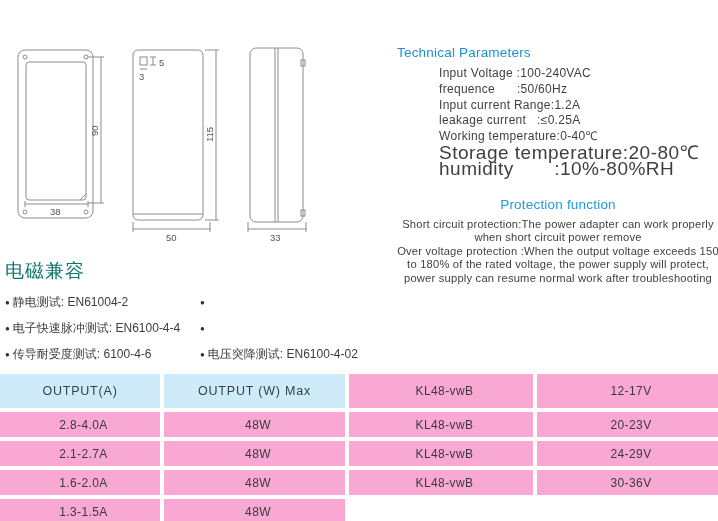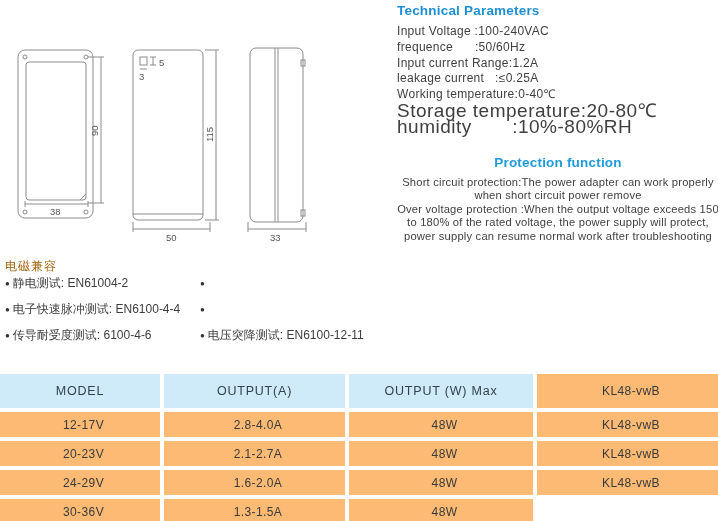--- a/index.html
+++ b/index.html
@@ -9,49 +9,49 @@
     font-family:"Liberation Sans", sans-serif; color:#3f3f3f; overflow:hidden;
   }
 
   
   .drawings { position:absolute; left:0; top:30px; }
   .drawings text { font-family:"Liberation Sans", sans-serif; font-size:9.5px; fill:#555; }
 
   
   .tech { position:absolute; left:397px; top:3px; width:322px; }
   .section-title {
-    font-size:13.5px; font-weight:bold; letter-spacing:0.2px; margin-bottom:6px;
+    font-size:13.5px; font-weight:normal; letter-spacing:0.2px; margin-bottom:6px;margin-top:42px;
   }
   .tech-line {
-    font-size:12px; line-height:15.8px; white-space:pre; letter-spacing:0.3px;
+    font-size:12px; line-height:15.8px; white-space:pre; letter-spacing:0.3px;margin-left:42px;
   }
   .tech-line:nth-child(7), .tech-line:nth-child(8) { font-size:19px; letter-spacing:0.5px; }
 
   
   .protection { position:absolute; left:397px; top:155px; width:322px;text-align:center; }
   .protection p { font-size:11.2px; line-height:13.4px; letter-spacing:0.2px; }
 
   
   .emc { position:absolute; left:5px; top:258px; width:380px; }
-  .emc-title { font-size:12px; color:#a16207; font-weight:normal; letter-spacing:1px; }
+  .emc-title { font-size:19px; color:#0f766e; font-weight:normal; margin-bottom:10px; letter-spacing:1px; }
   .emc-grid { display:grid; grid-template-columns:195px 185px; row-gap:9px; }
   .emc-item { font-size:12px; color:#3c3c3c; display:flex; align-items:center; }
   .bullet { font-size:8px; margin-right:3px; color:#333; }
 
   
   .spec-table {
     position:absolute; left:0; top:374px; width:718px;
     display:grid; grid-template-columns:160px 181px 184px 181px;
     grid-template-rows:34px 25px 25px 25px 25px; gap:4px; background:#fff;
   }
   .cell { display:flex; align-items:center; justify-content:center; }
   .th {
     background:#cfeaf8; font-size:12.5px; color:#33424e; letter-spacing:0.8px; font-weight:normal;
   }
-  .td { background:#fdba74; font-size:12px; color:#3a3a3a; letter-spacing:0.4px;padding-left:7px; }
+  .td { background:#f9a8d4; font-size:12px; color:#3a3a3a; letter-spacing:0.4px;padding-left:7px; }
 </style>
 </head>
 <body>
 
 <div class="page">
 
   <svg class="drawings" width="330" height="215" viewBox="0 30 330 215" fill="none" stroke="#8c8c8c" stroke-width="1">
 
     <g>
       <rect x="18" y="50" width="75" height="168" rx="7"></rect>
@@ -143,27 +143,26 @@
       </div>
       <div class="emc-item">
         <span class="bullet">●</span>
       </div>
       <div class="emc-item">
         <span class="bullet">●</span>
         <span>传导耐受度测试:  6100-4-6</span>
       </div>
       <div class="emc-item">
         <span class="bullet">●</span>
-        <span>电压突降测试: EN6100-12-11</span>
+        <span>电压突降测试: EN6100-4-02</span>
       </div>
     </div>
   </div>
 
   <div class="spec-table">
-    <div class="cell th">MODEL</div>
     <div class="cell th">OUTPUT(A)</div>
     <div class="cell th">OUTPUT (W) Max</div>
 
     <div class="cell td">KL48-vwB</div>
     <div class="cell td">12-17V</div>
     <div class="cell td">2.8-4.0A</div>
     <div class="cell td">48W</div>
 
     <div class="cell td">KL48-vwB</div>
     <div class="cell td">20-23V</div>

